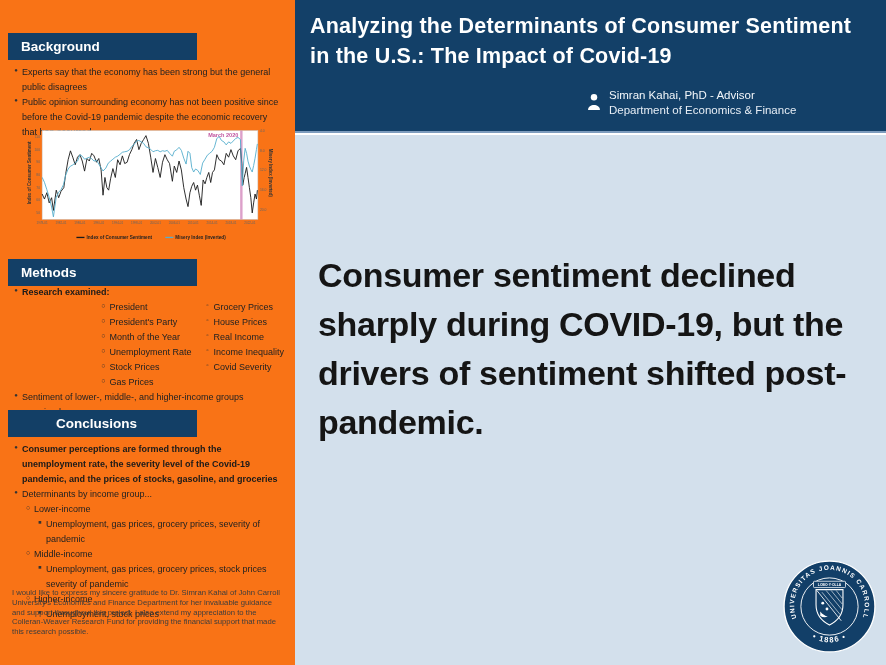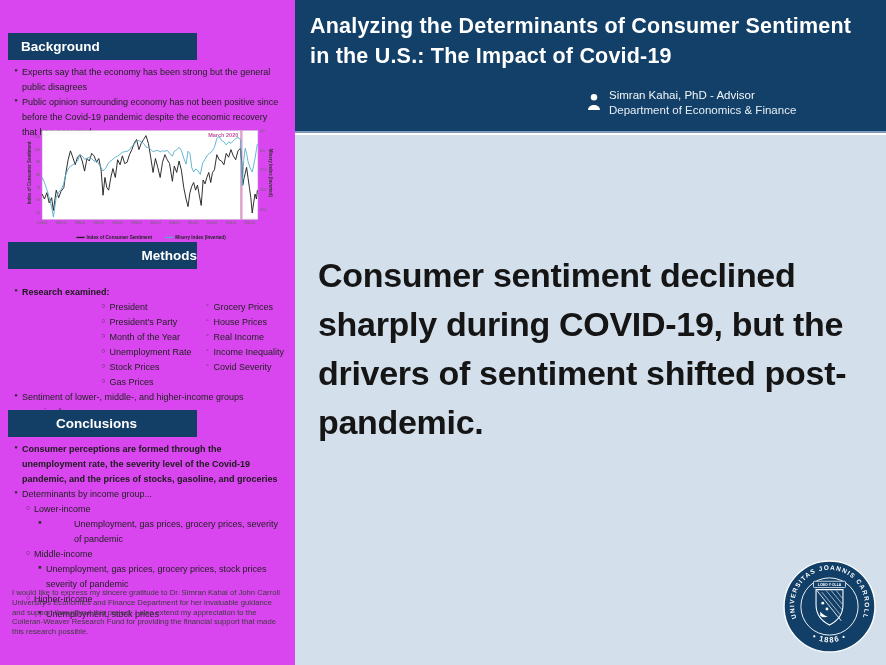--- a/index.html
+++ b/index.html
@@ -1,21 +1,21 @@
 <!DOCTYPE html>
 <html><head>
 <meta charset="utf-8">
 <style>
   * { margin:0; padding:0; box-sizing:border-box; }
   html,body { width:886px; height:665px; }
   body { font-family:"Liberation Sans", sans-serif; background:#ffffff; overflow:hidden; position:relative; }
   #root { position:absolute; left:0; top:0; width:886px; height:665px; }
 
   
-  .left-col { position:absolute; left:0; top:0; width:295px; height:665px; background:#d946ef; }
+  .left-col { position:absolute; left:0; top:0; width:295px; height:665px; background:#f97316; }
   .section-bar { position:absolute; left:8px; width:189px; height:27px; background:#133f66;
                  color:#fff; font-weight:bold; font-size:13.5px; line-height:27px; padding-left:13px; }
   .lc-text { font-size:9px; line-height:15px; color:#222; }
   .row { display:flex; align-items:flex-start; }
   .glyph { flex:0 0 12px; text-align:center; color:#333; }
   .g-dot   { font-size:6px;  line-height:11.4px; }
   .g-circ  { font-size:7px;  line-height:11px; }
   .g-sqh   { font-size:5.5px; line-height:11.4px; }
   .g-sqf   { font-size:5.5px; line-height:11.4px; }
   .bold { font-weight:bold; color:#1a1a1a; }
@@ -98,21 +98,21 @@
           <text x="210.61050328227574" y="18" text-anchor="end" font-size="5.5" font-weight="bold" fill="#c0549f">March 2020</text>
           <polyline points="16.0,74.9 18.3,79.9 20.7,73.6 23.0,83.7 25.4,78.6 27.2,91.2 30.0,71.1 32.4,78.6 34.7,72.3 37.5,68.6 39.4,54.7 41.8,40.9 44.1,32.1 46.4,38.4 48.8,45.9 51.1,38.4 53.5,35.9 55.8,42.2 58.1,52.2 60.5,39.7 62.8,42.2 65.2,34.6 67.5,37.1 69.9,43.4 72.2,39.7 74.5,51.0 76.4,76.1 78.3,58.5 80.2,68.6 82.0,71.1 83.9,59.8 86.2,49.7 88.6,58.5 90.9,40.9 93.3,45.9 95.6,37.1 97.9,44.7 100.3,43.4 102.6,35.9 105.0,30.9 107.3,24.6 109.7,20.8 112.0,30.9 114.3,24.6 116.7,20.8 119.0,17.0 121.4,24.6 123.7,38.4 126.0,53.5 128.4,39.7 130.7,48.5 133.1,58.5 135.4,43.4 137.8,35.9 140.1,40.9 142.4,44.7 145.2,62.3 147.1,47.2 149.5,53.5 151.8,42.2 154.1,51.0 156.5,68.6 158.8,79.9 160.7,87.4 162.6,73.6 164.4,67.3 166.3,63.5 168.2,71.1 170.1,66.1 171.9,76.1 173.8,86.2 175.7,61.0 177.6,64.8 179.4,58.5 181.3,53.5 183.2,63.5 185.0,53.5 186.9,51.0 189.3,35.9 191.6,40.9 193.9,42.2 196.3,45.9 198.6,34.6 201.0,38.4 203.3,30.9 205.6,37.1 208.0,40.9 210.3,32.1 212.7,29.6 214.1,44.7 215.0,66.1 216.4,58.5 217.4,54.7 218.8,48.5 220.2,58.5 221.6,68.6 223.0,78.6 224.4,93.7 225.8,83.7 227.2,74.9 228.6,79.9 229.5,71.1" fill="none" stroke="#1a1a1a" stroke-width="0.9" stroke-linejoin="round"></polyline>
           <polyline points="16.0,58.4 18.3,63.3 20.7,70.7 23.0,78.0 25.4,87.8 27.2,97.6 30.0,78.0 32.4,73.1 34.7,70.7 37.1,65.8 39.4,56.0 41.8,50.1 44.1,47.2 46.4,46.2 48.8,43.8 51.1,42.3 53.5,36.0 55.8,37.4 58.1,40.4 60.5,39.4 62.8,38.4 65.2,39.9 67.5,42.3 69.9,41.3 72.2,45.2 76.4,52.1 79.2,49.2 81.6,44.3 83.9,42.3 86.2,40.4 88.6,38.4 90.9,37.4 93.3,35.5 95.6,33.5 97.9,33.0 100.3,32.5 102.6,31.1 105.0,27.6 107.3,25.7 109.7,22.3 112.0,21.8 114.3,23.2 116.7,24.7 119.0,28.1 121.4,29.1 123.7,30.6 126.0,33.0 128.4,32.0 130.7,31.6 133.1,33.0 135.4,32.0 137.8,32.5 140.1,31.6 142.4,34.5 145.2,37.4 147.1,32.5 149.5,31.1 151.8,28.6 154.1,31.6 156.5,39.4 158.8,45.2 160.7,32.5 162.6,34.5 164.4,48.7 166.3,53.1 168.2,50.1 170.5,51.6 172.9,55.5 175.2,44.3 177.6,40.4 179.9,36.4 182.2,34.5 184.6,32.5 186.9,28.6 189.3,19.8 191.6,17.9 193.9,21.8 196.3,23.2 198.6,26.2 201.0,23.2 203.3,24.7 205.6,22.3 208.0,19.8 210.3,18.8 212.7,20.8 214.5,66.8 216.0,41.3 217.4,29.6 218.8,34.5 220.2,42.3 221.6,47.2 223.0,50.6 224.4,53.1 225.8,46.7 227.2,39.4 228.6,30.6 229.5,25.2" fill="none" stroke="#56aecd" stroke-width="0.9" stroke-linejoin="round"></polyline>
           <line x1="50" x2="58" y1="118" y2="118" stroke="#1a1a1a" stroke-width="1.3"></line>
           <text x="60" y="119.6" font-size="4.6" font-weight="bold" fill="#222">Index of Consumer Sentiment</text>
           <line x1="138.15" x2="146.15" y1="118" y2="118" stroke="#56aecd" stroke-width="1.3"></line>
           <text x="148.15" y="119.6" font-size="4.6" font-weight="bold" fill="#222">Misery Index (Inverted)</text>
         </svg>
     </div>
 
-    <div class="section-bar" style="top:242px;text-align:right;">
+    <div class="section-bar" style="top:259px;">
       <span>Methods</span>
     </div>
 
     <div class="bullets" style="top:285px;">
       <div class="row">
         <span class="glyph g-dot">●</span>
         <span class="lc-text bold">Research examined:</span>
       </div>
       <div class="cols" style="margin-left:12px;">
         <div class="col1">
@@ -180,21 +180,21 @@
         <span class="lc-text bold">Consumer perceptions are formed through the unemployment rate, the severity level of the Covid-19 pandemic, and the prices of stocks, gasoline, and groceries</span>
       </div>
       <div class="row">
         <span class="glyph g-dot">●</span>
         <span class="lc-text">Determinants by income group...</span>
       </div>
       <div class="row" style="margin-left:12px;">
         <span class="glyph g-circ">○</span>
         <span class="lc-text">Lower-income</span>
       </div>
-      <div class="row" style="margin-left:24px;gap:28px;">
+      <div class="row" style="margin-left:24px;">
         <span class="glyph g-sqf">■</span>
         <span class="lc-text">Unemployment, gas prices, grocery prices, severity of pandemic</span>
       </div>
       <div class="row" style="margin-left:12px;">
         <span class="glyph g-circ">○</span>
         <span class="lc-text">Middle-income</span>
       </div>
       <div class="row" style="margin-left:24px;">
         <span class="glyph g-sqf">■</span>
         <span class="lc-text">Unemployment, gas prices, grocery prices, stock prices severity of pandemic</span>

